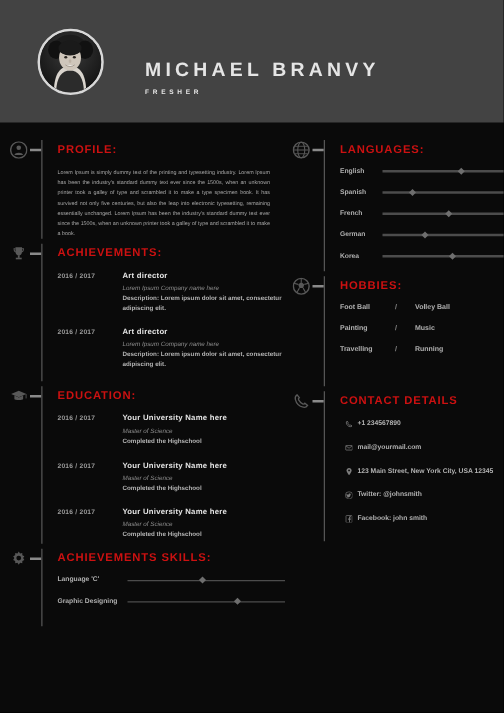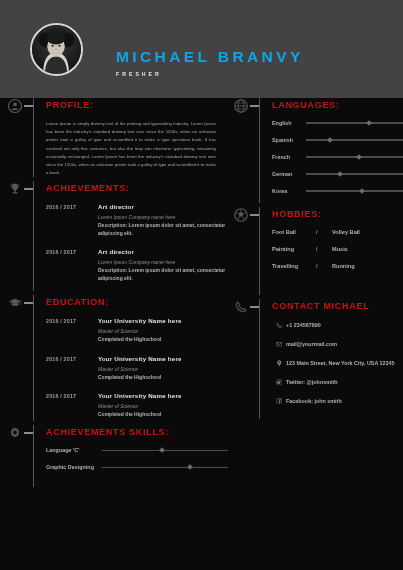--- a/index.html
+++ b/index.html
@@ -25,38 +25,38 @@
     border-radius: 50%;
     border: 2px solid #d8d8d8;
     overflow: hidden;
     flex: 0 0 auto;
     background: #1a1a1a;
     position: relative;
   }
   .avatar svg { display: block; width: 100%; height: 100%; }
   .name-block { margin-left: 33px; }
   .full-name {
-    color: #0ea5e9;
+    color: #e5e5e5;
     font-size: 15.5px;
     font-weight: bold;
     letter-spacing: 3.4px;
     line-height: 1;
     white-space: nowrap;
     margin-top: 28px;
   }
   .role {
     color: #e8e8e8;
     font-size: 5.2px;
     font-weight: bold;
     letter-spacing: 3px;
     margin-top: 7px;
   }
 
   
-  .body { display: flex; }
+  .body { display: flex; padding-top: 14px; }
   .col-left  { width: 228px; position: relative; }
   .col-right { width: 175px; position: relative; }
 
   
   .section { position: relative; padding-left: 36px; margin-bottom: 4px; }
   .col-right .section { padding-left: 34px; }
 
   .sec-icon {
     position: absolute; left: 7px; top: 0;
     width: 16px; height: 16px;
@@ -423,21 +423,21 @@
       </div>
 
       <div class="section" style="min-height:120px;">
         <div class="sec-icon">
           <svg viewBox="0 0 16 16">
               <path d="M4.2 2.2 C3 3 2.2 4.5 2.6 6.2 C3.4 9.6 6.4 12.6 9.8 13.4 C11.5 13.8 13 13 13.8 11.8 L11.3 9.8 C10.8 10.5 10 10.8 9.3 10.4 C7.5 9.4 6.6 8.5 5.6 6.7 C5.2 6 5.5 5.2 6.2 4.7 Z" fill="none" stroke="#585858" stroke-width="1.2"></path>
             </svg>
         </div>
         <div class="sec-dash"></div>
         <div class="rail"></div>
-        <div class="sec-title">CONTACT MICHAEL</div>
+        <div class="sec-title">CONTACT DETAILS</div>
         <div class="sec-body">
           <div class="contact-row">
             <div class="contact-icon">
               <svg viewBox="0 0 16 16">
                   <path d="M4.2 2.2 C3 3 2.2 4.5 2.6 6.2 C3.4 9.6 6.4 12.6 9.8 13.4 C11.5 13.8 13 13 13.8 11.8 L11.3 9.8 C10.8 10.5 10 10.8 9.3 10.4 C7.5 9.4 6.6 8.5 5.6 6.7 C5.2 6 5.5 5.2 6.2 4.7 Z" fill="none" stroke="#7d7d7d" stroke-width="1.6"></path>
                 </svg>
             </div>
             <div class="contact-text">+1 234567890</div>
           </div>
           <div class="contact-row">

